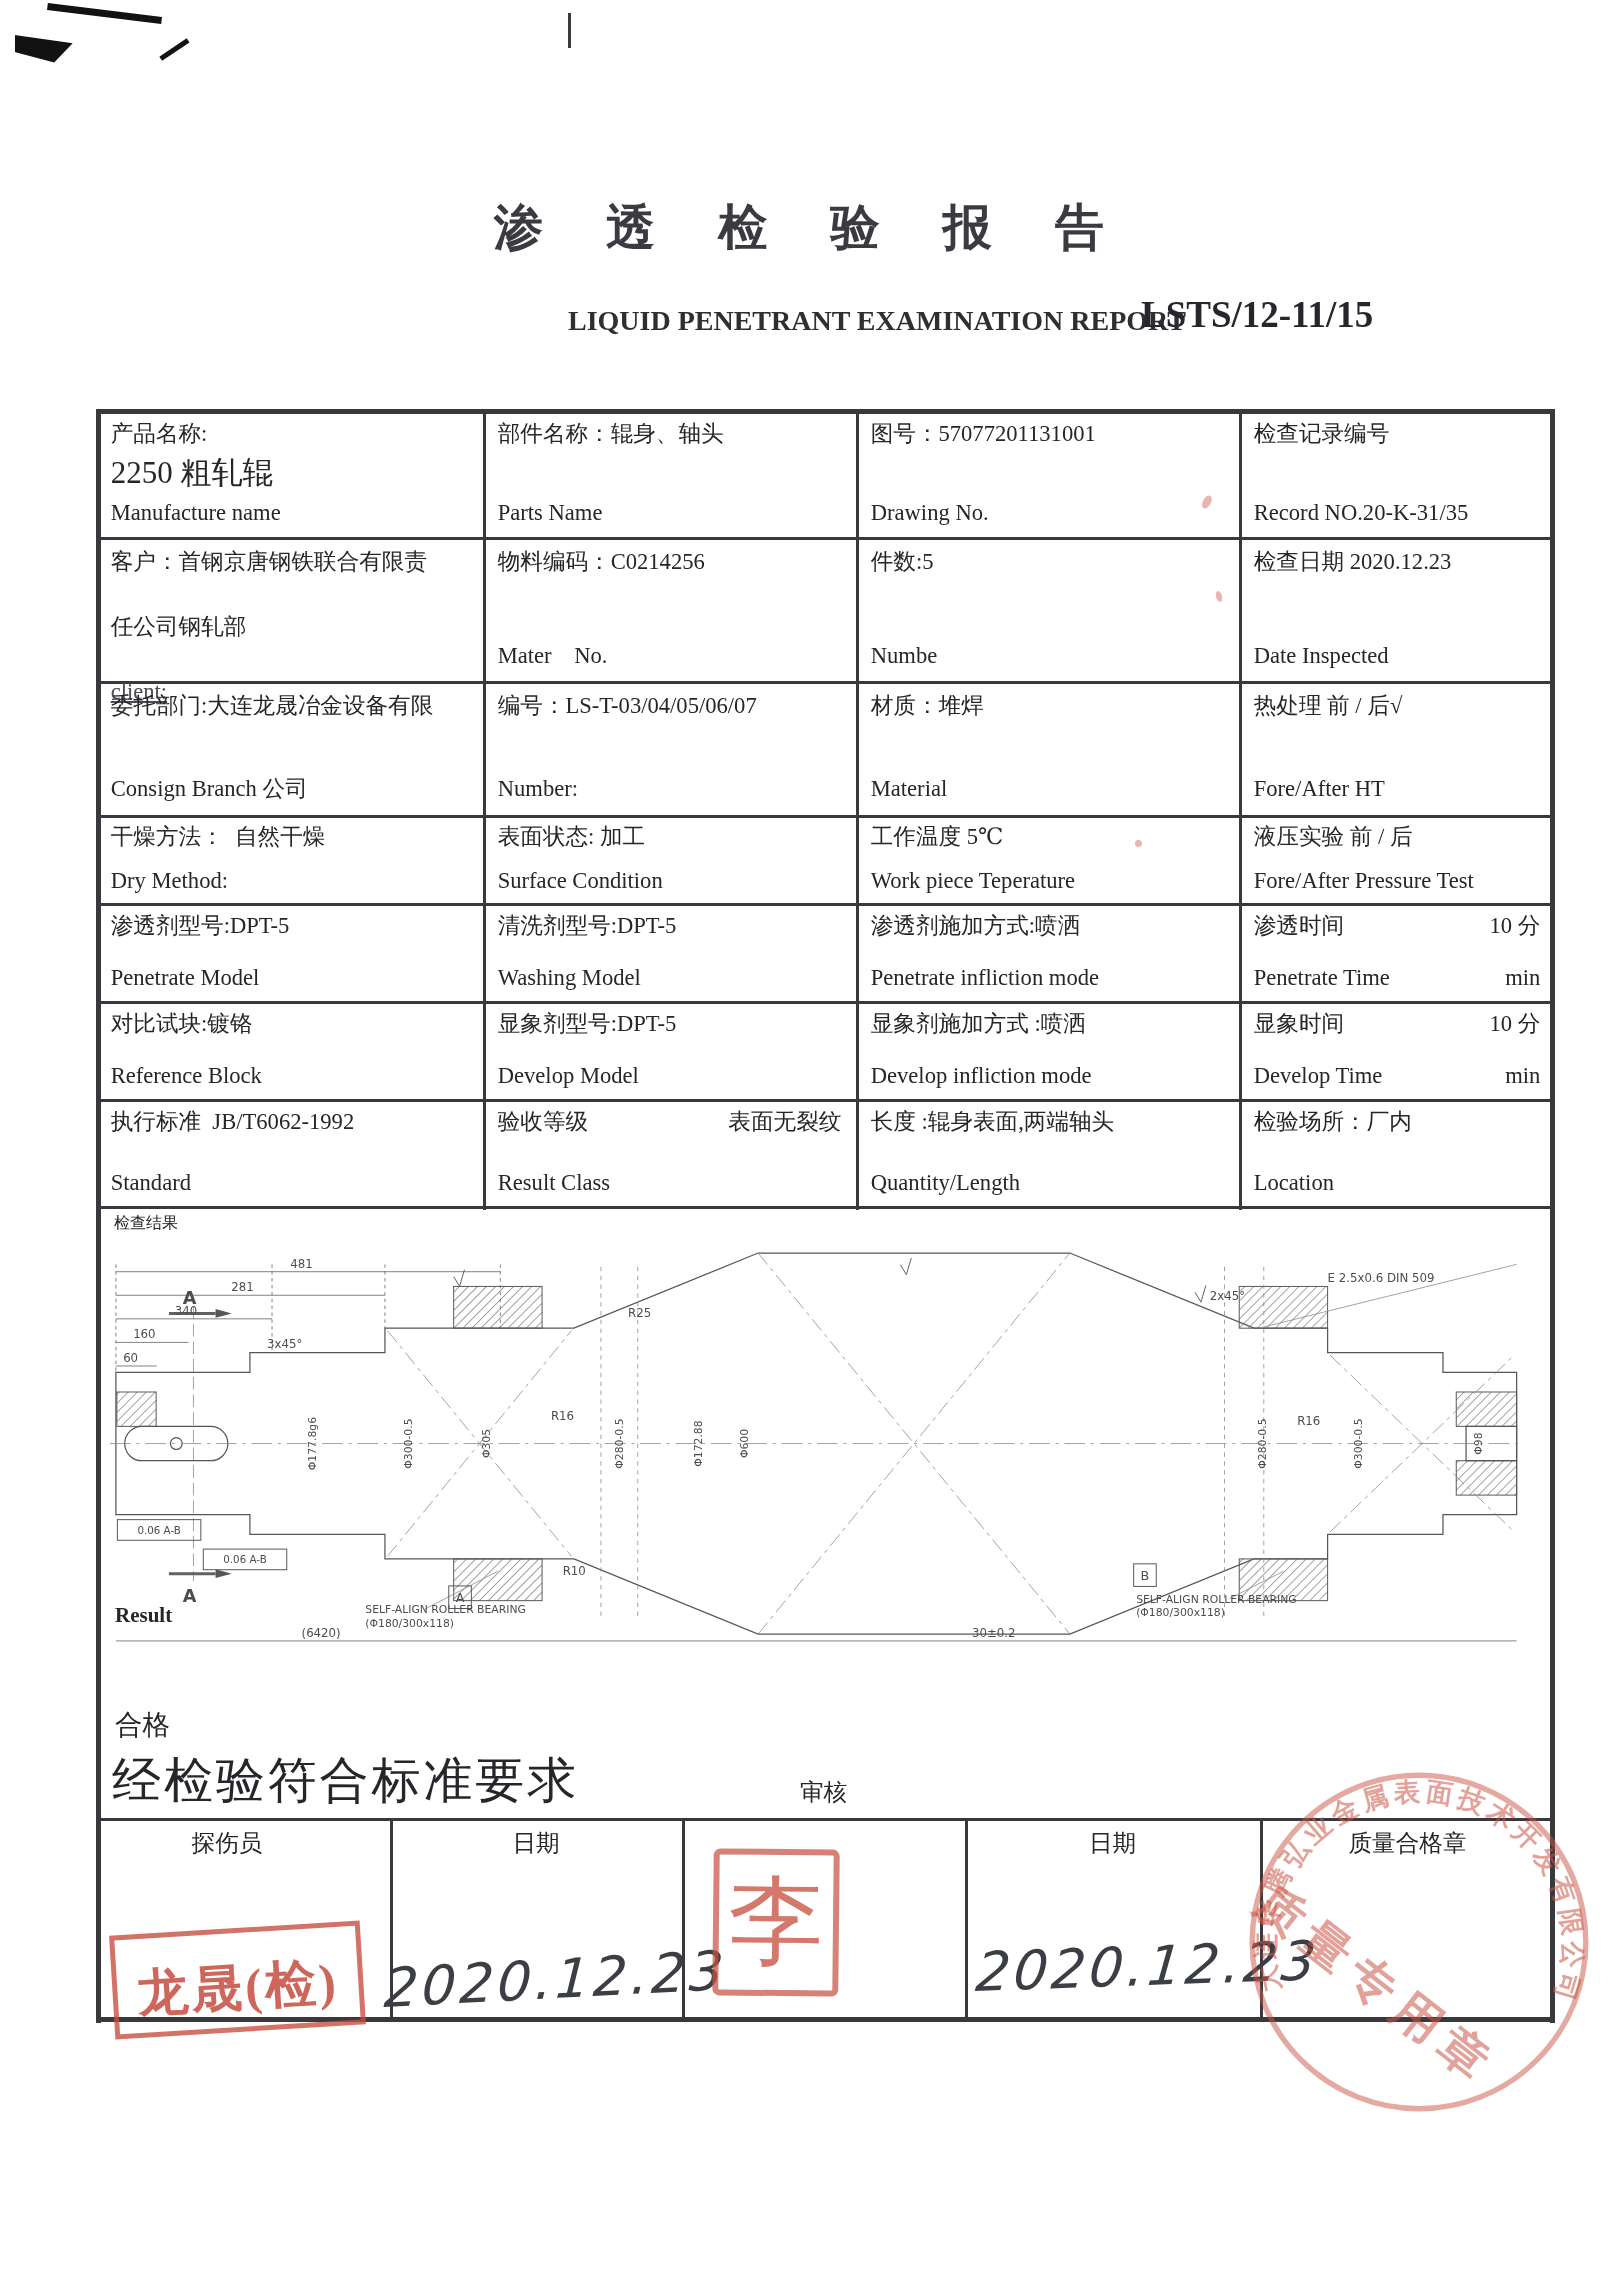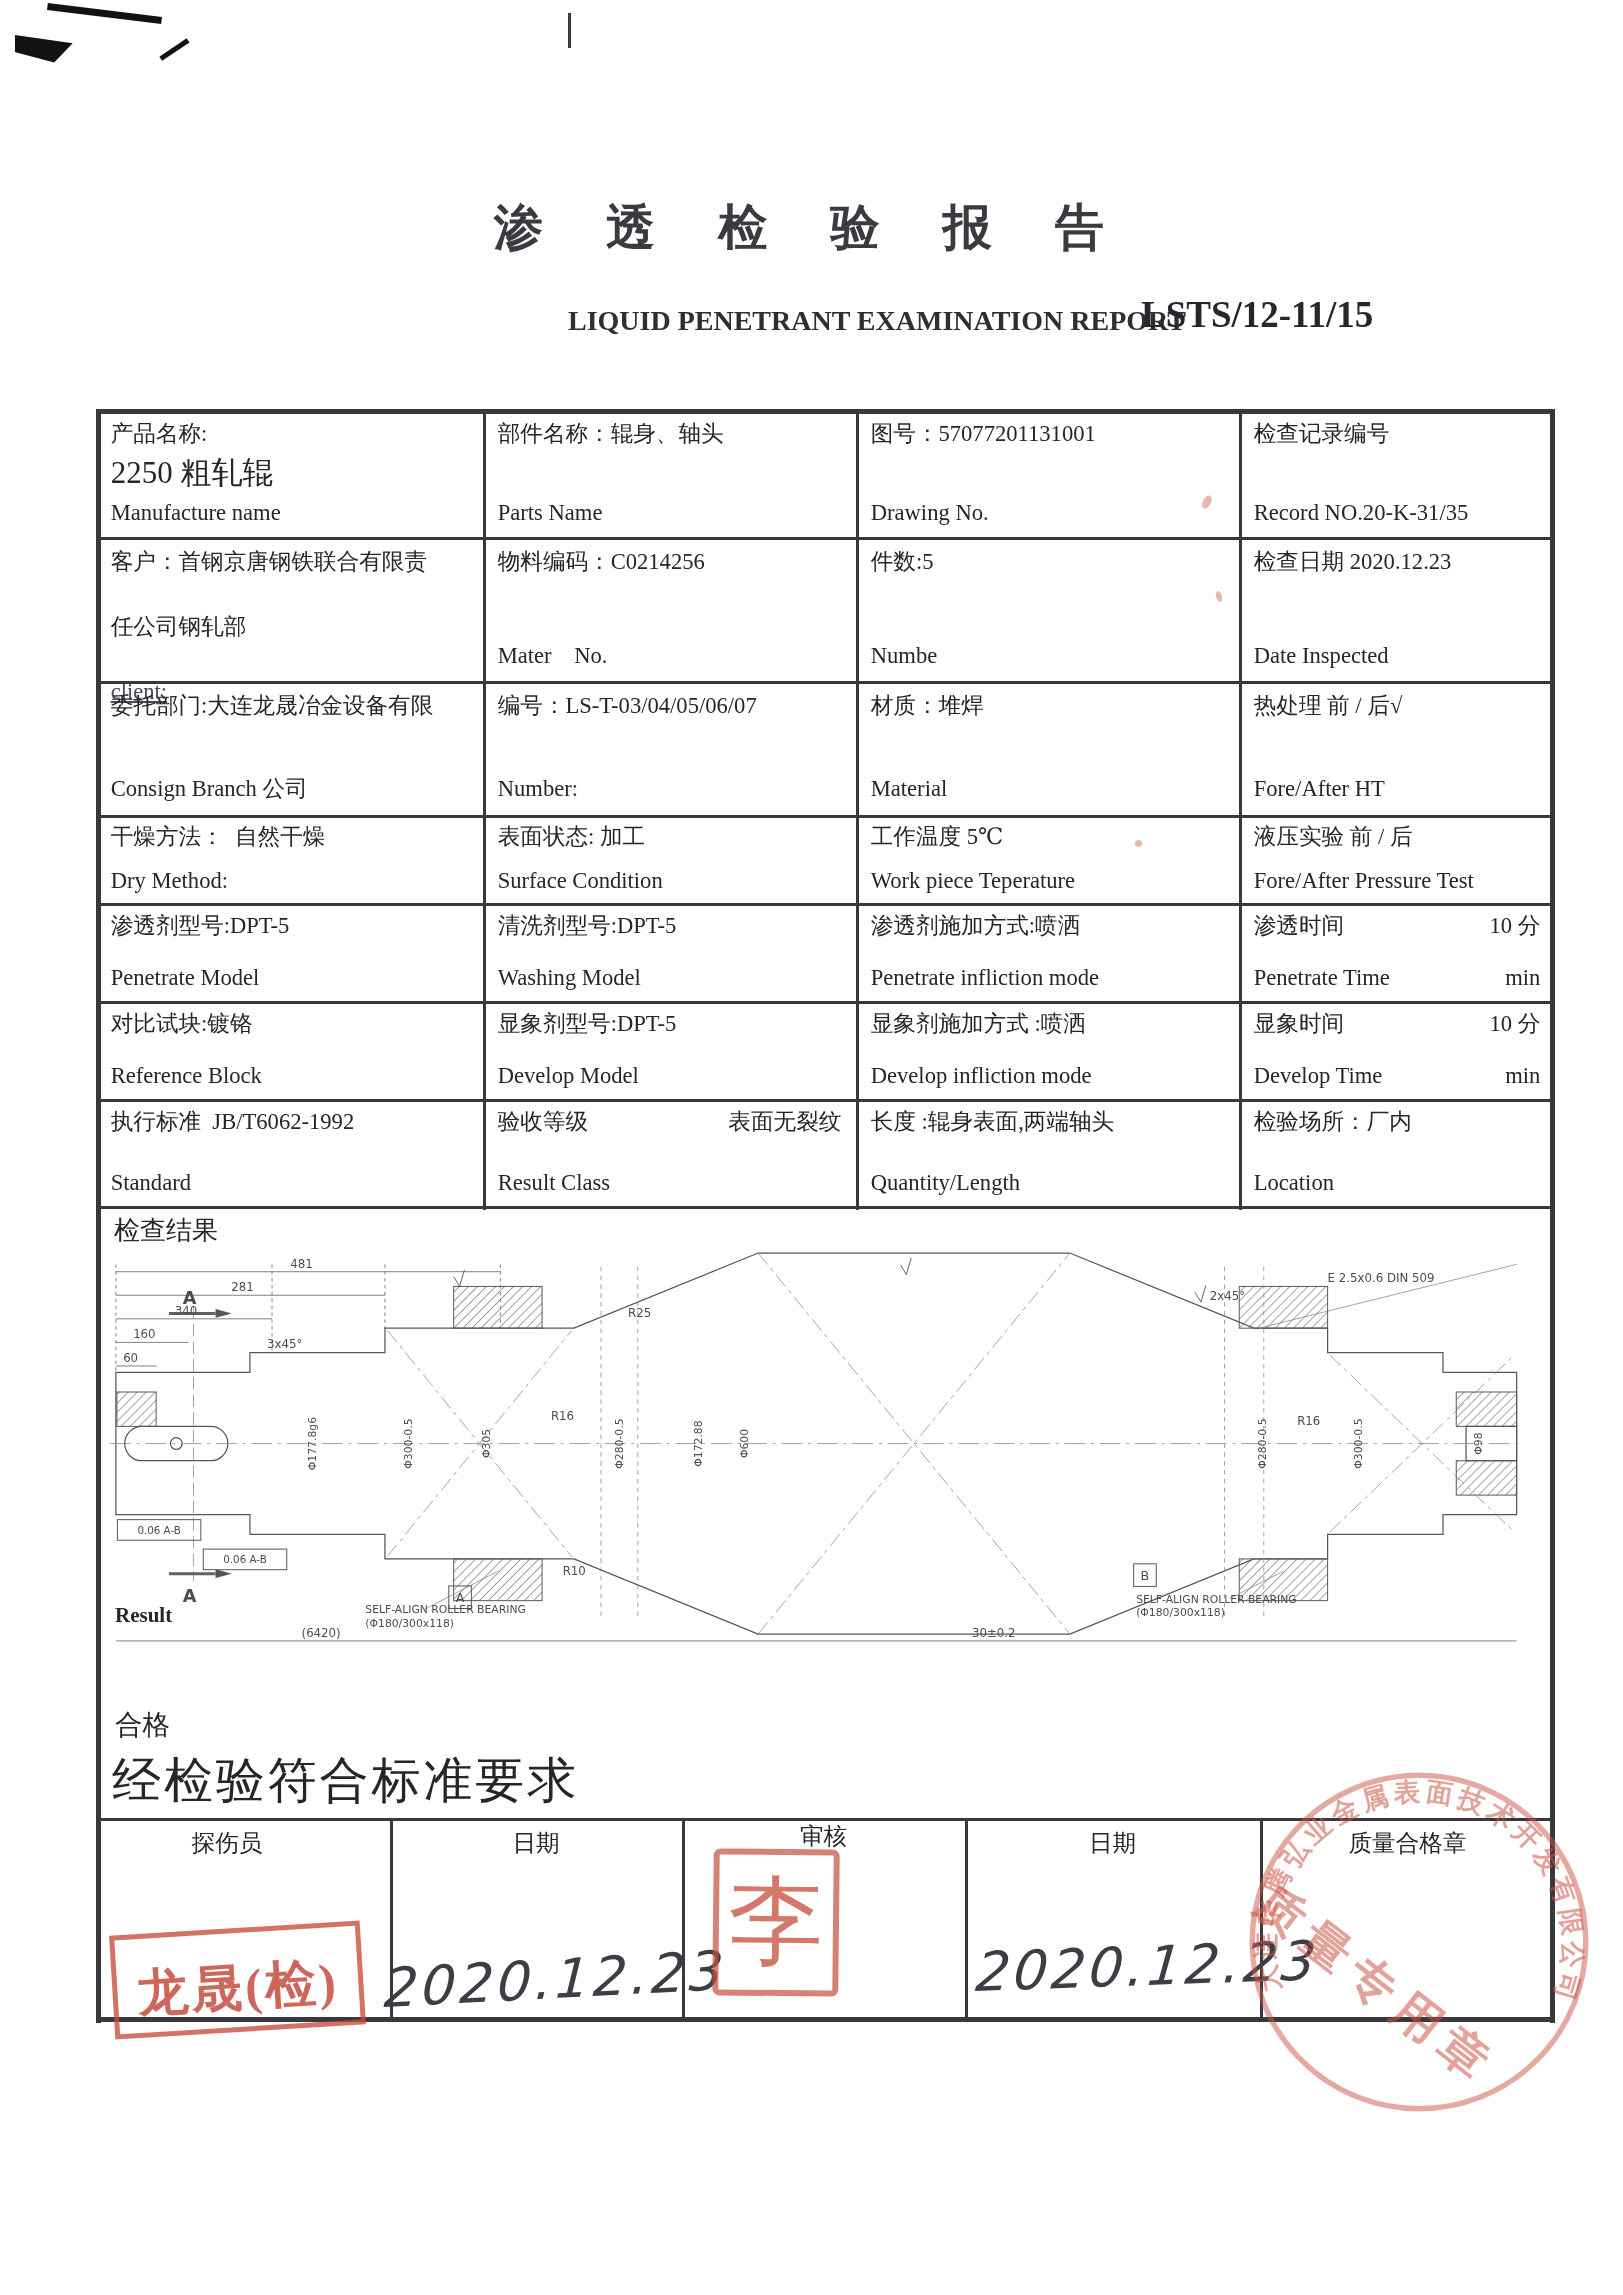--- a/index.html
+++ b/index.html
@@ -210,21 +210,21 @@
   </div>
   <div class="cell" style="left:856px;top:1099px;width:383px;height:107px;padding:9.8px 14.7px;">
     <span>长度 :辊身表面,两端轴头</span>
     <span>Quantity/Length</span>
   </div>
   <div class="cell" style="left:1239px;top:1099px;width:316px;height:107px;padding:9.8px 14.7px;">
     <span>检验场所：厂内</span>
     <span>Location</span>
   </div>
 
-  <div class="rlabel" style="left:114px;top:1213px;font-size:26px;">检查结果</div>
+  <div class="rlabel" style="left:114px;top:1213px;font-size:16px;">检查结果</div>
 
   <svg style="position:absolute;left:110px;top:1247px;z-index:3;" width="1414" height="398" viewBox="0 0 2880 810">
     <defs>
       <pattern id="hatch" width="13" height="13" patternUnits="userSpaceOnUse" patternTransform="rotate(45)">
         <line x1="0" y1="0" x2="0" y2="13" stroke="#6a6a6e" stroke-width="2.5"></line>
       </pattern>
     </defs>
     <g stroke="#55555a" stroke-width="2.5" fill="none">
       <path d="M12 255 L285 255 L285 215 L560 215 L560 165 L945 165 L1320 12 L1955 12 L2330 165 L2480 165 L2480 215 L2715 215 L2715 255 L2865 255 L2865 545 L2715 545 L2715 585 L2480 585 L2480 635 L2330 635 L1955 788 L1320 788 L945 635 L560 635 L560 585 L285 585 L285 545 L12 545 Z"></path>
       <rect x="30" y="365" width="210" height="70" rx="35"></rect>
@@ -322,21 +322,21 @@
       <text x="2090" y="752" font-size="22">(Φ180/300x118)</text>
     </g>
   </svg>
 
   <div class="rlabel" style="left:115px;top:1603px;font-size:21px;font-weight:bold;">Result</div>
   <div class="rlabel" style="left:115px;top:1707px;font-size:27.5px;">合格</div>
   <div class="rlabel" style="left:112px;top:1748px;font-size:49px;letter-spacing:2.9px;">经检验符合标准要求</div>
 
   <div class="sighead" style="left:96px;top:1827px;width:262px;">探伤员</div>
   <div class="sighead" style="left:390px;top:1827px;width:292px;">日期</div>
-  <div class="sighead" style="left:682px;top:1820px;width:283px;">审核</div>
+  <div class="sighead" style="left:682px;top:1776px;width:283px;">审核</div>
   <div class="sighead" style="left:965px;top:1827px;width:295px;">日期</div>
   <div class="sighead" style="left:1260px;top:1827px;width:295px;">质量合格章</div>
 
   <div class="hand" style="left:384px;top:1948px;transform:rotate(-3deg) skewX(-6deg);">2020.12.23</div>
   <div class="hand" style="left:976px;top:1935px;transform:rotate(-2deg) skewX(-7deg);">2020.12.23</div>
 
   <div class="stamp stamp-rect">
     <span>龙晟(检)</span>
   </div>
   <div class="stamp stamp-sq">

